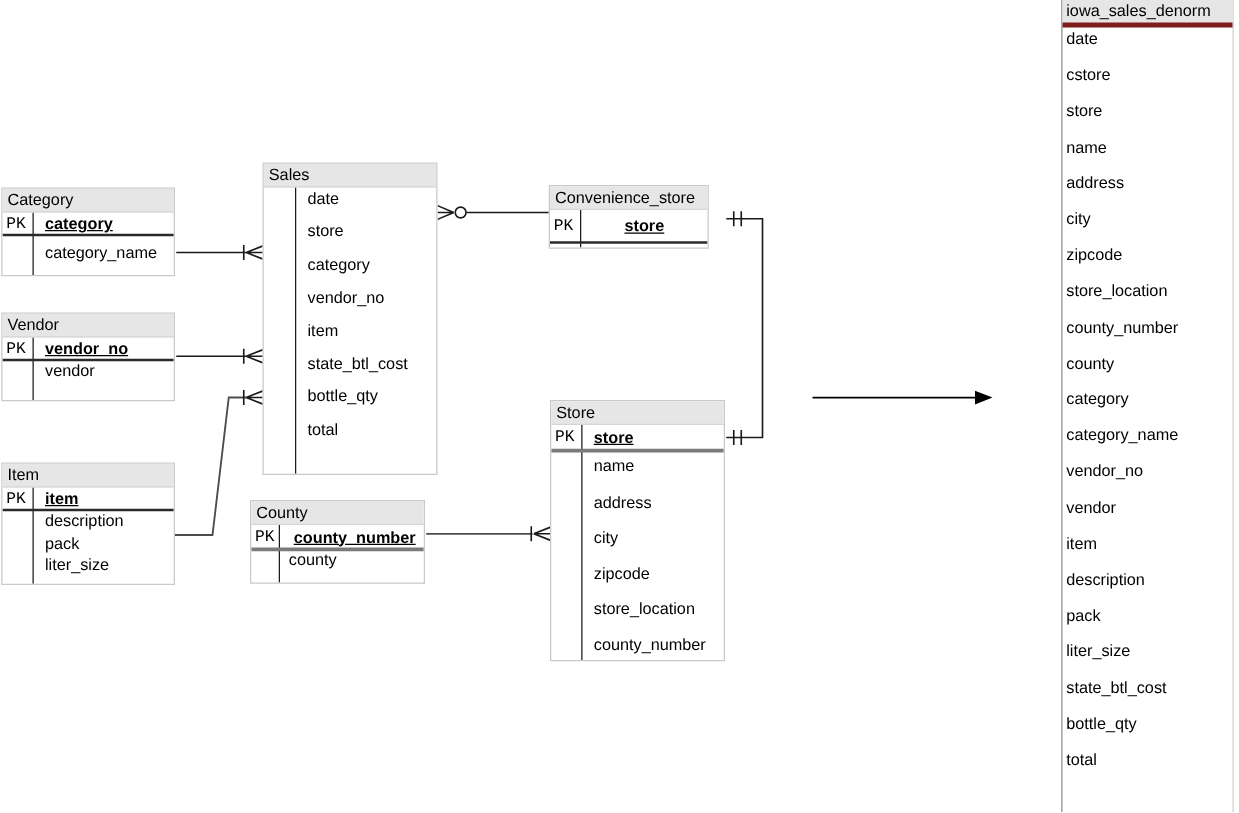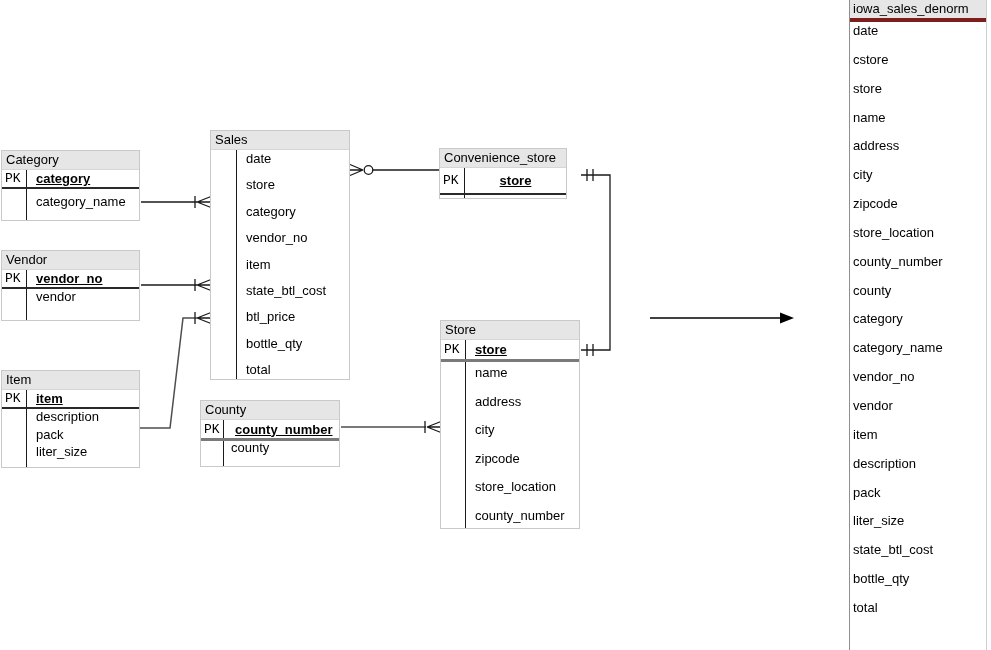--- a/index.html
+++ b/index.html
@@ -153,21 +153,20 @@
     <div class="tbl-header">Sales</div>
     <div class="tbl-body">
       <div class="pk-divider"></div>
       <div class="fields">
           <div class="field-row">date</div>
           <div class="field-row">store</div>
           <div class="field-row">category</div>
           <div class="field-row">vendor_no</div>
           <div class="field-row">item</div>
           <div class="field-row">state_btl_cost</div>
-          <div class="field-row">btl_price</div>
           <div class="field-row">bottle_qty</div>
           <div class="field-row">total</div>
         </div>
     </div>
   </div>
 
   <div class="tbl" id="t-cstore">
     <div class="tbl-header">Convenience_store</div>
     <div class="tbl-body">
       <div class="pk-divider"></div>

